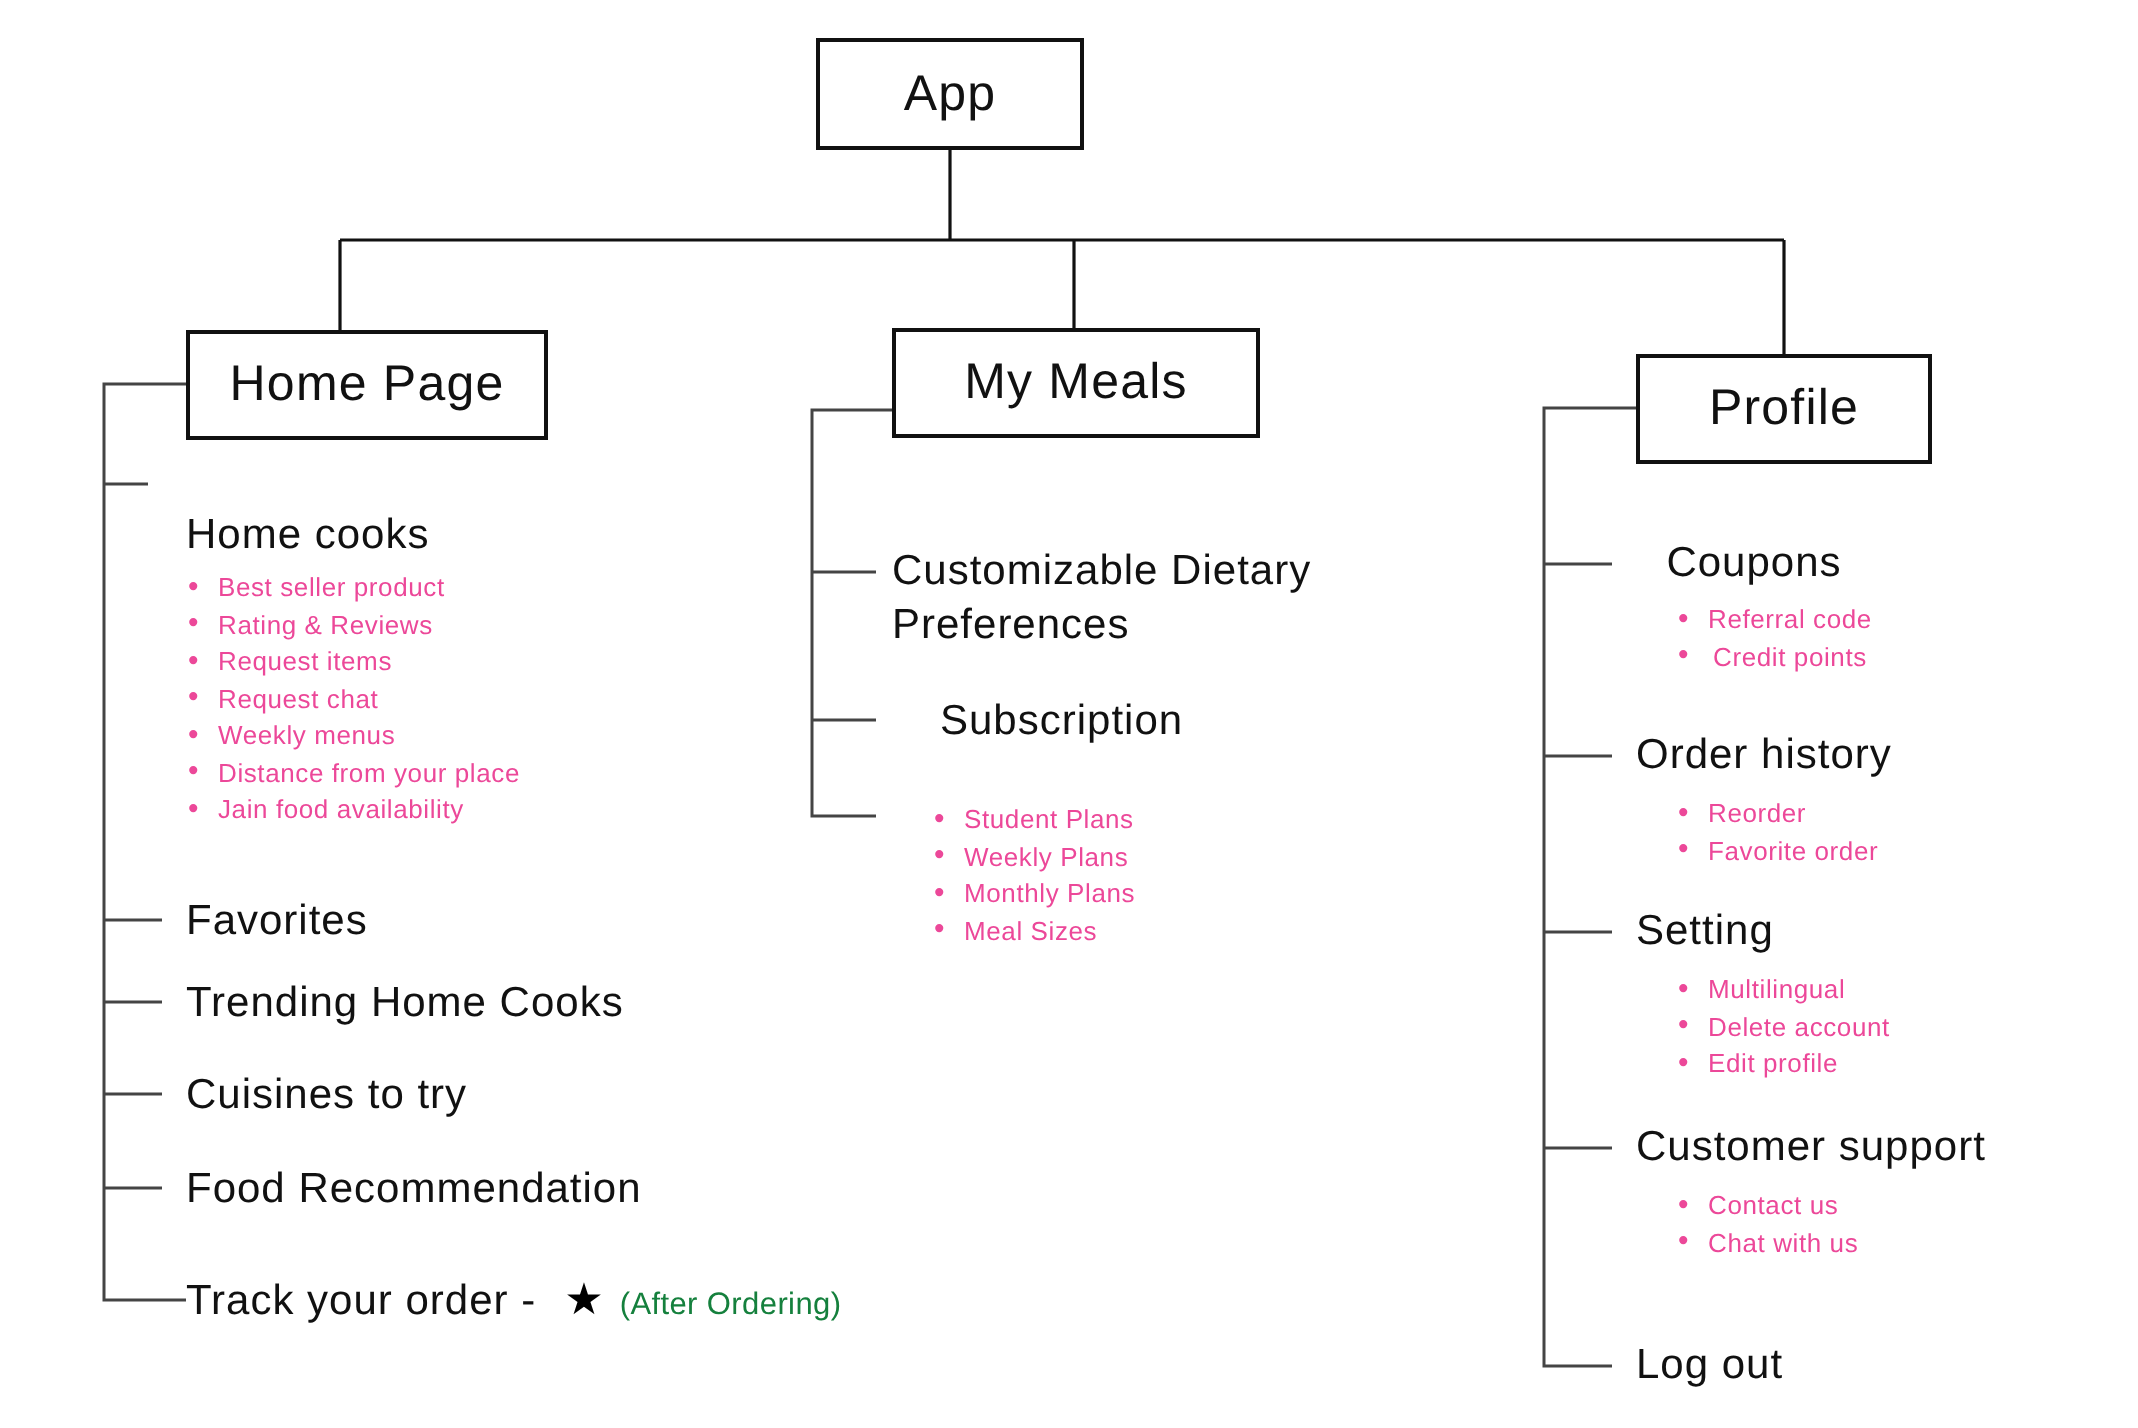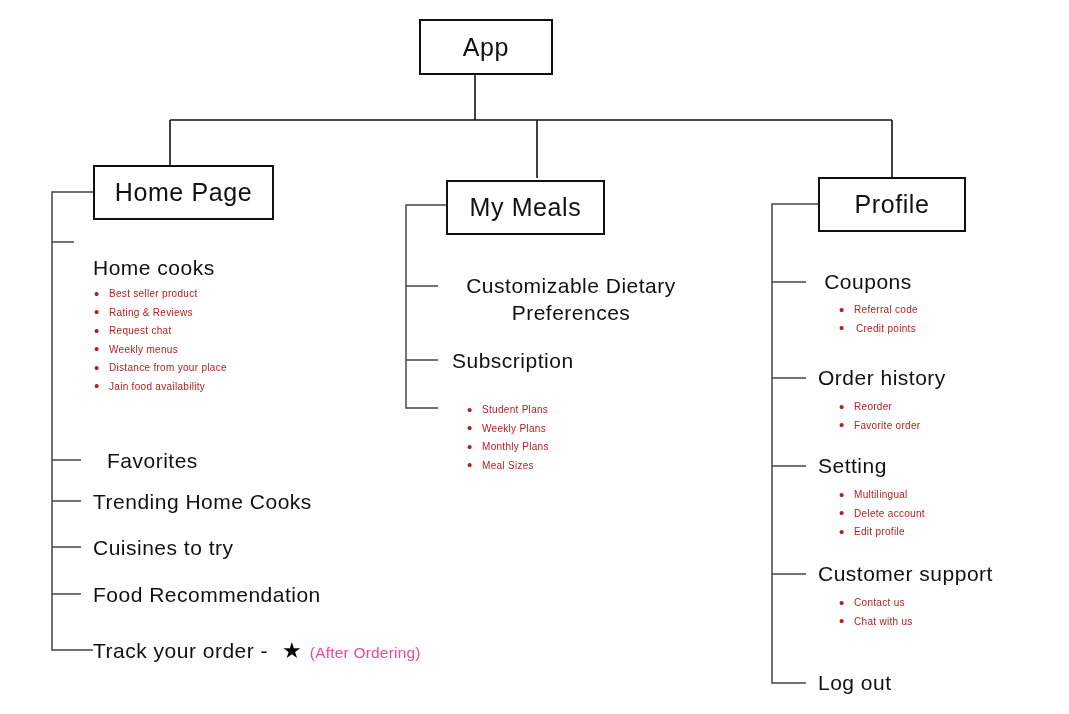--- a/index.html
+++ b/index.html
@@ -37,51 +37,50 @@
     align-items: center;
     justify-content: center;
     box-sizing: border-box;
   }
   .node-box .node-label {
     font-size: 25px;
     letter-spacing: 0.6px;
     color: #111111;
     white-space: nowrap;
   }
-  #box-app      { left: 408px; top: 19px;  width: 134px; height: 56px; margin-left: 11px; }
+  #box-app      { left: 408px; top: 19px;  width: 134px; height: 56px; }
   #box-home     { left: 93px;  top: 165px; width: 181px; height: 55px; align-items: center; }
-  #box-meals    { left: 446px; top: 180px; width: 159px; height: 55px; }
+  #box-meals    { left: 446px; top: 164px; width: 184px; height: 55px; }
   #box-profile  { left: 818px; top: 177px; width: 148px; height: 55px; }
 
   .branch-item {
     position: absolute;
     white-space: nowrap;
   }
   .item-head {
     font-size: 21px;
     letter-spacing: 0.5px;
     color: #111111;
     line-height: 26px;
   }
   .item-head.wrap {
     white-space: normal;
     width: 250px;
     line-height: 27px;
-    text-align: center;
   }
   ul.sub {
     list-style: none;
     margin: 4px 0 0 0;
     padding: 0;
   }
   ul.sub li {
-    font-size: 10px;
+    font-size: 13px;
     line-height: 18.5px;
     letter-spacing: 0.3px;
-    color: #b91c1c;
+    color: #ec4899;
     position: relative;
     padding-left: 16px;
     white-space: nowrap;
   }
   ul.sub li::before {
     content: "\2022";
     position: absolute;
     left: 1px;
     top: -0.5px;
     font-size: 15px;
@@ -89,21 +88,21 @@
   .star-glyph {
     font-size: 22px;
     line-height: 1;
     color: #000000;
     margin: 0 8px 0 14px;
     vertical-align: -1px;
   }
   .note-text {
     font-size: 15.5px;
     letter-spacing: 0.2px;
-    color: #ec4899;
+    color: #15803d;
   }
   .inline-row {
     display: flex;
     align-items: baseline;
   }
 </style>
 </head>
 <body>
 
 <div id="canvas">
@@ -158,28 +157,29 @@
 
   <div class="node-box" id="box-profile">
     <span class="node-label">Profile</span>
   </div>
 
   <div class="branch-item" style="left:93px; top:255px;">
     <div class="item-head">Home cooks</div>
     <ul class="sub">
       <li>Best seller product</li>
       <li>Rating &amp; Reviews</li>
+      <li>Request items</li>
       <li>Request chat</li>
       <li>Weekly menus</li>
       <li>Distance from your place</li>
       <li>Jain food availability</li>
     </ul>
   </div>
 
-  <div class="branch-item" style="left:107px; top:448px;">
+  <div class="branch-item" style="left:93px; top:448px;">
     <div class="item-head">Favorites</div>
   </div>
 
   <div class="branch-item" style="left:93px; top:489px;">
     <div class="item-head">Trending Home Cooks</div>
   </div>
 
   <div class="branch-item" style="left:93px; top:535px;">
     <div class="item-head">Cuisines to try</div>
   </div>
@@ -191,21 +191,21 @@
   <div class="branch-item inline-row" style="left:93px; top:638px;">
     <span class="item-head">Track your order -</span>
     <span class="star-glyph">★</span>
     <span class="note-text">(After Ordering)</span>
   </div>
 
   <div class="branch-item" style="left:446px; top:272px;">
     <div class="item-head wrap">Customizable Dietary Preferences</div>
   </div>
 
-  <div class="branch-item" style="left:452px; top:348px;">
+  <div class="branch-item" style="left:470px; top:348px;">
     <div class="item-head">Subscription</div>
   </div>
 
   <div class="branch-item" style="left:446px; top:394px;">
     <ul class="sub" style="margin-left:20px; margin-top:7px;">
       <li>Student Plans</li>
       <li>Weekly Plans</li>
       <li>Monthly Plans</li>
       <li>Meal Sizes</li>
     </ul>

